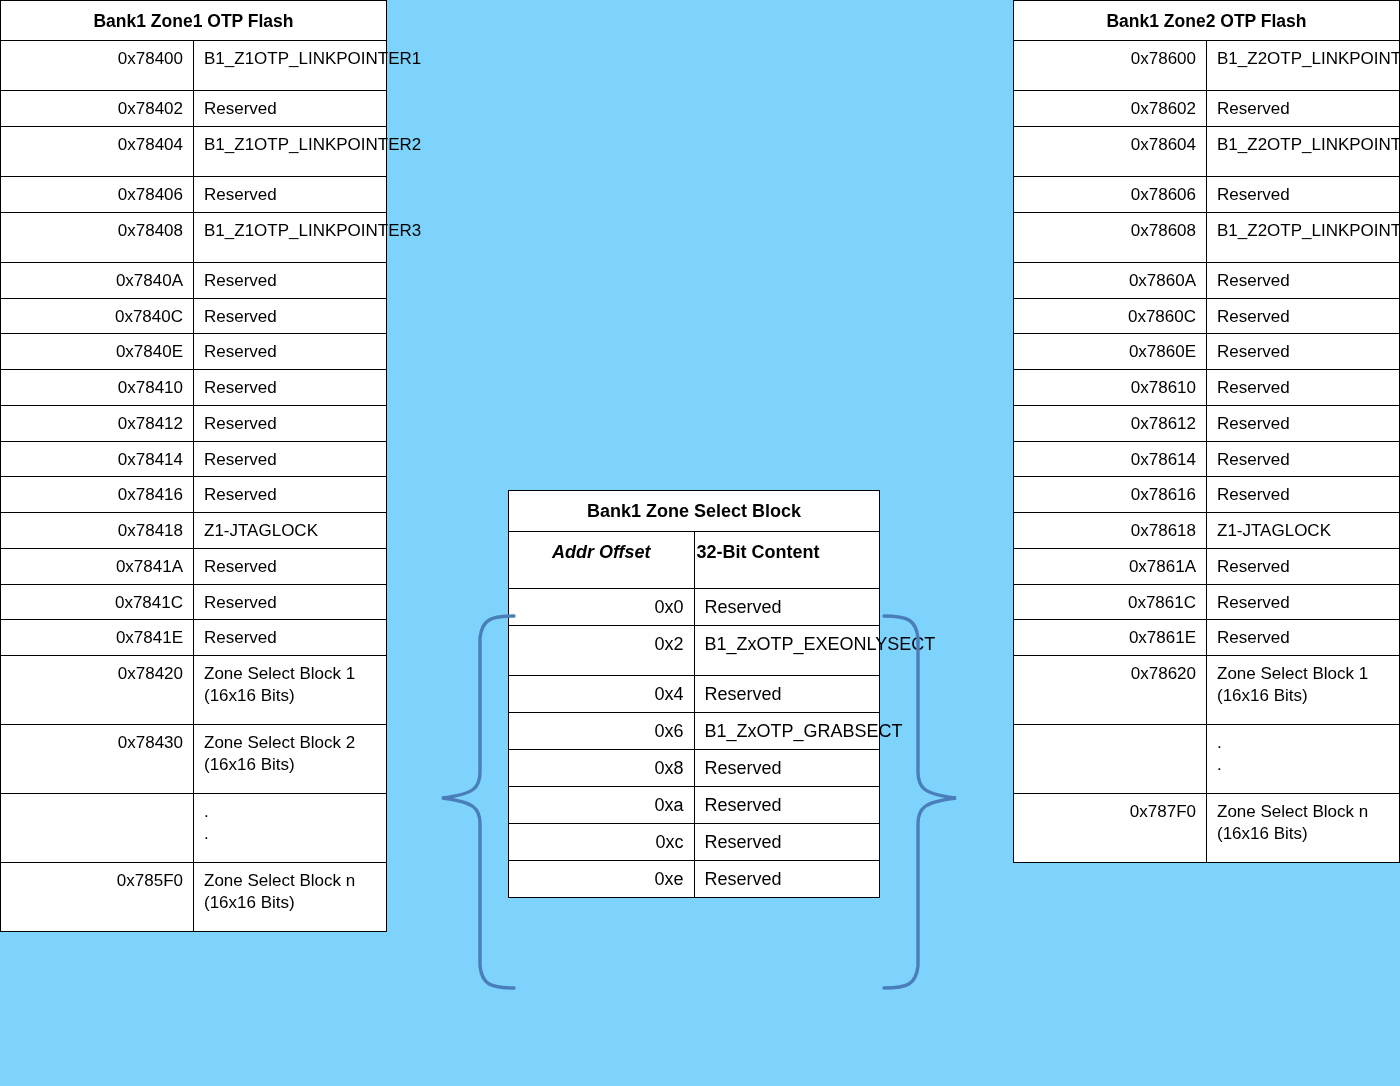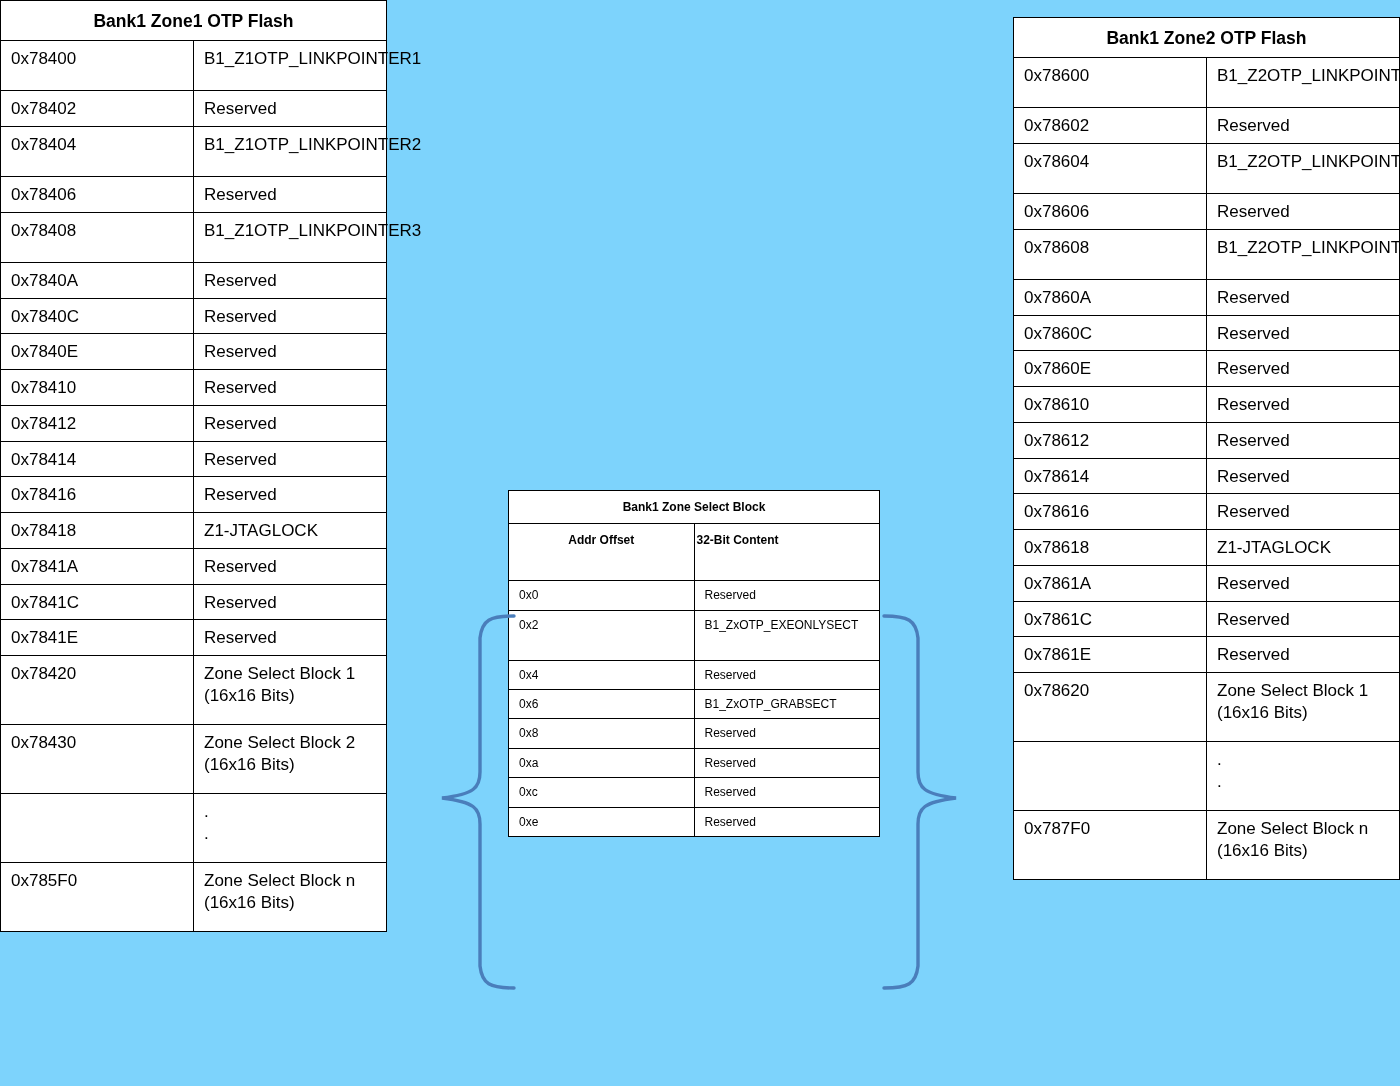--- a/index.html
+++ b/index.html
@@ -20,56 +20,56 @@
   .otp-table td{
     border:1.6px solid #000;
     font-size:17px;
     color:#000;
     padding:7px 10px 6px 10px;
     vertical-align:top;
     line-height:1.28;
     background:#fff;
   }
   .otp-table td.addr{
-    text-align:left;
+    text-align:right;
     width:192px;
   }
   .otp-table td.content{
     text-align:left;
   }
   .otp-table td.title{
     text-align:center;
     font-weight:bold;
     font-size:17.5px;
     padding:9px 6px 8px 6px;
     vertical-align:middle;
   }
 
   
   #left-table{left:0px;top:0px;width:387px;}
-  #right-table{left:1013px;top:17px;width:387px;}
+  #right-table{left:1013px;top:0px;width:387px;}
   #left-table td.addr,#right-table td.addr{width:192px;}
 
   .r1{height:26px;}     
   .r2{height:50px;}     
   .rbig{height:69px;}   
 
   
   #center-table{
     left:508px;top:490px;width:372px;
   }
-  #center-table td{font-size:12px;margin-left:43px;}
+  #center-table td{font-size:18px;margin-left:43px;}
   #center-table td.addr{width:132px;}
   #center-table td.colhead{
     font-weight:bold;
     vertical-align:top;
     text-align:center;
     padding-top:9px;
   }
-  #center-table td.colhead.left-head{text-align:center;}
+  #center-table td.colhead.left-head{text-align:center;font-style:italic;}
   #center-table td.colhead.right-head{text-align:left;padding-left:2px;}
   .cr1{height:27px;}
   .cr2{height:50px;}
   .chead{height:57px;}
 
   
   .brace{position:absolute;pointer-events:none;}
   #brace-left{left:438px;top:612px;width:80px;height:380px;}
   #brace-right{left:880px;top:612px;width:80px;height:380px;}
 

